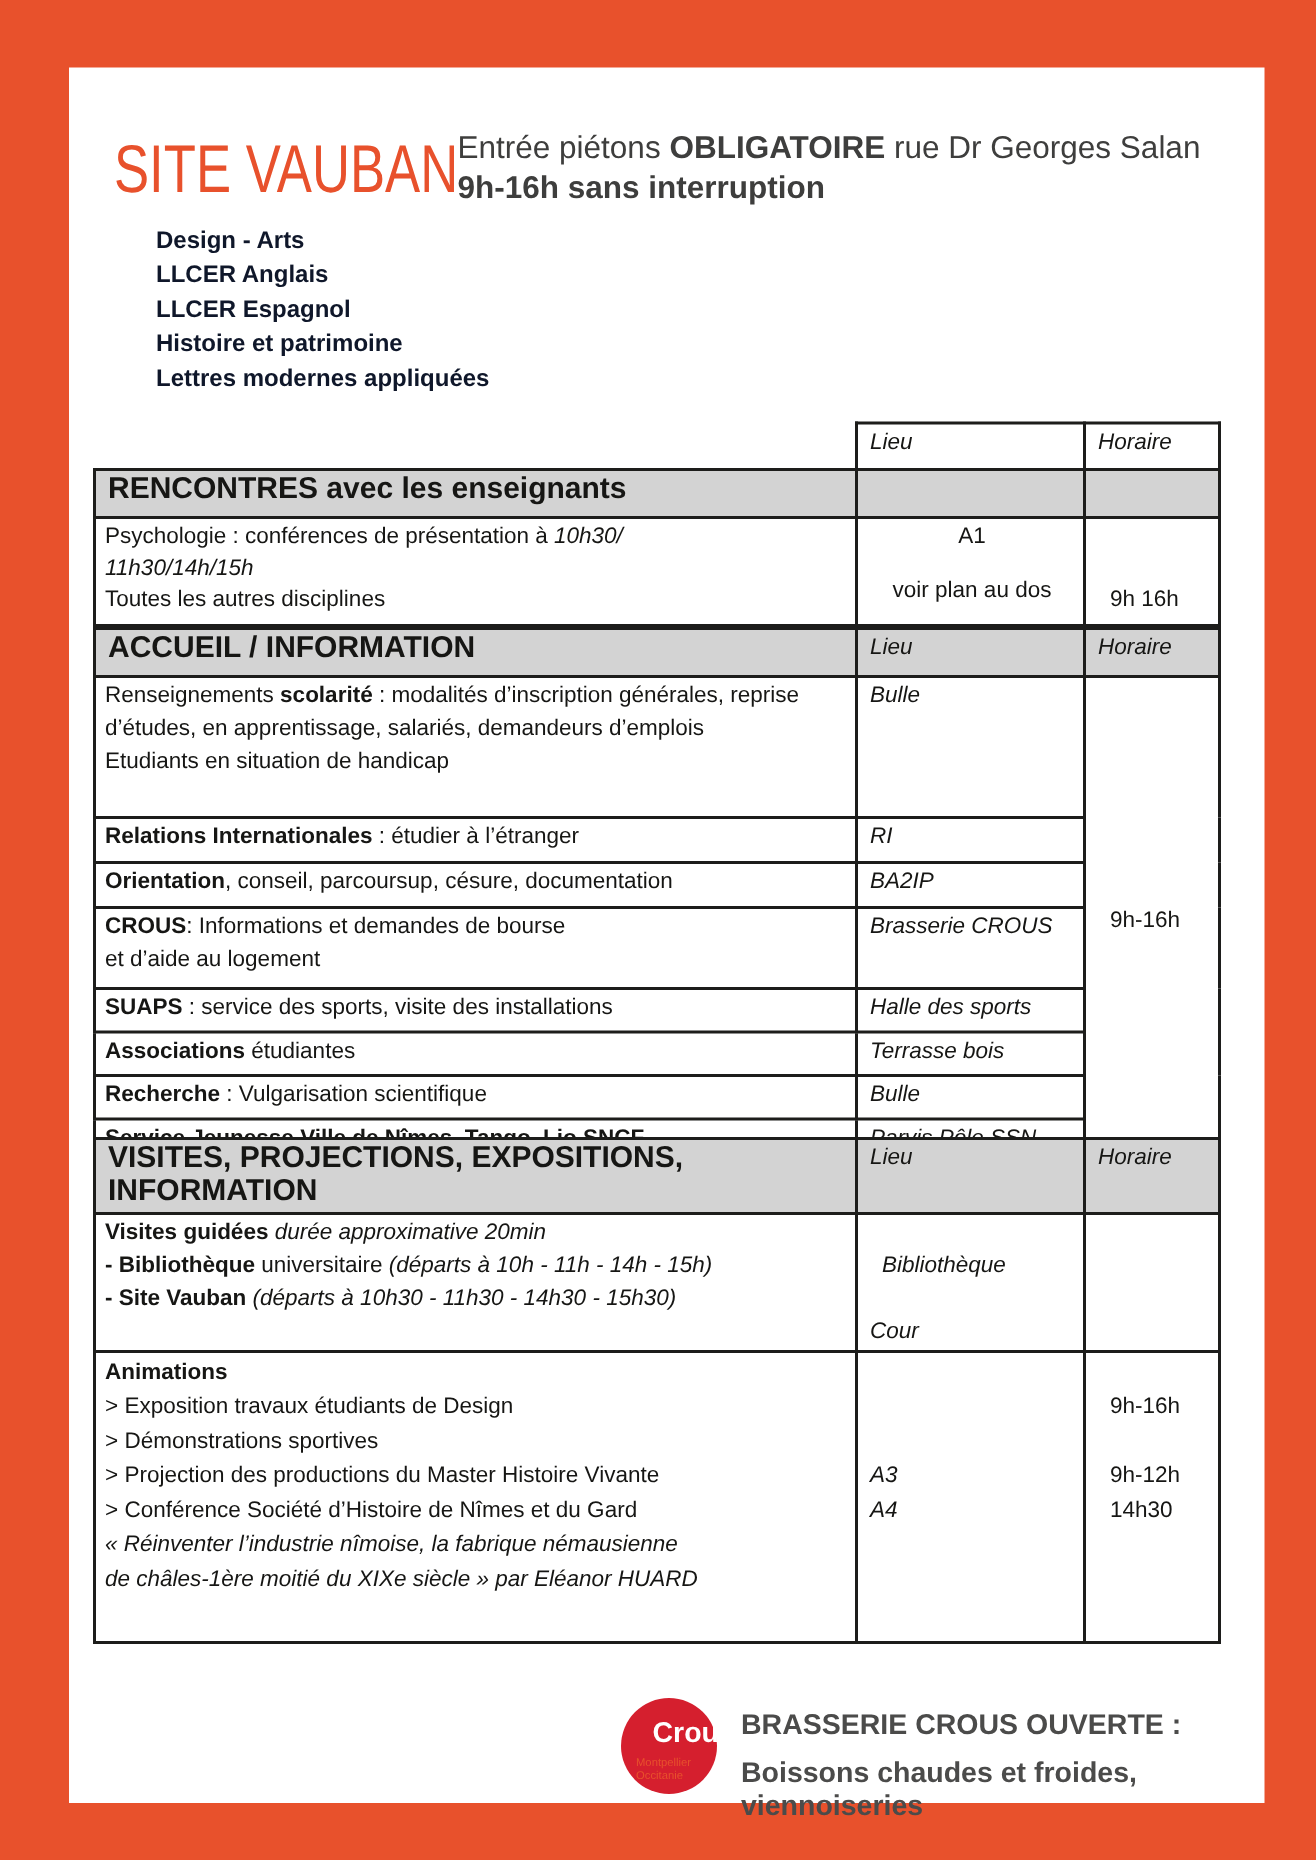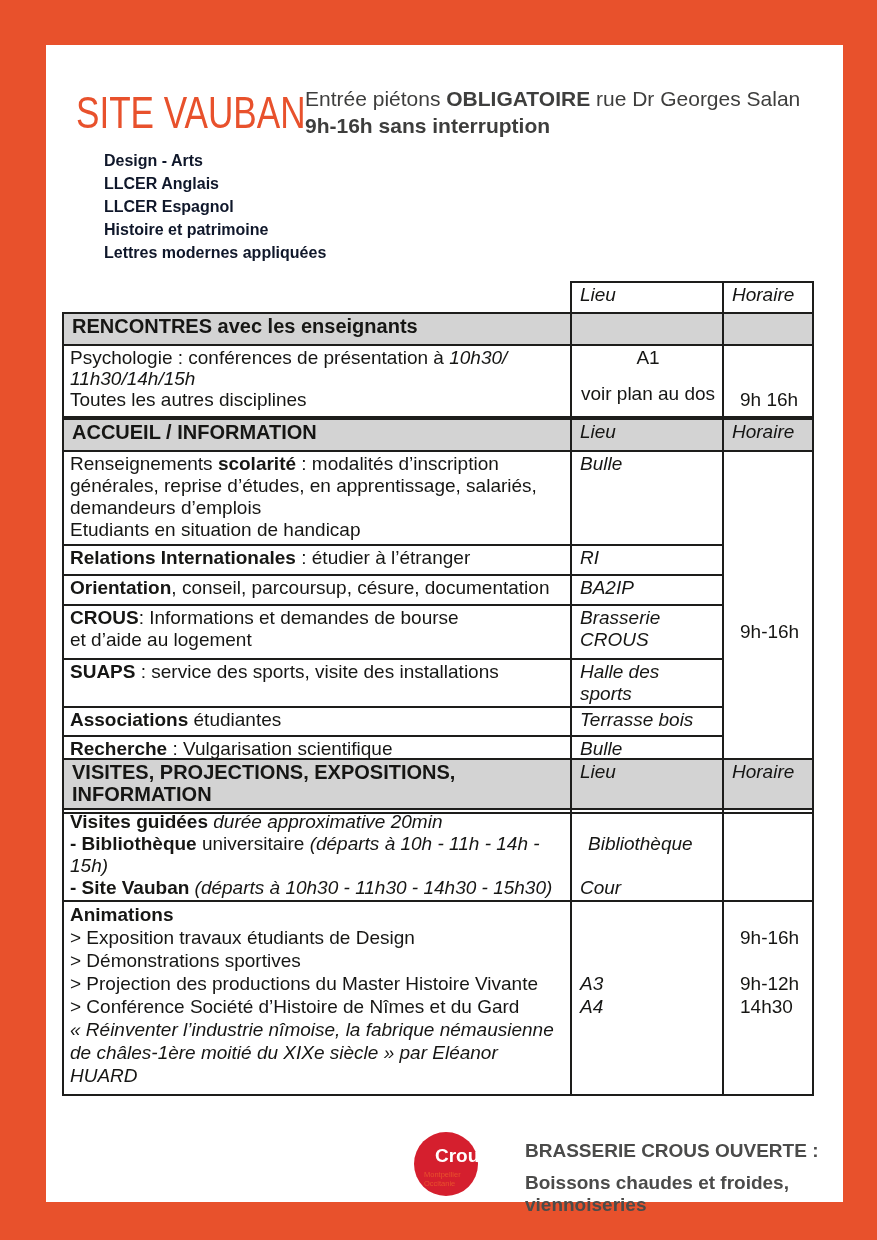--- a/index.html
+++ b/index.html
@@ -12,21 +12,21 @@
   .title{left:76px;top:90px;font-size:45px;line-height:45px;color:#E8512C;
          transform:scaleX(0.78);transform-origin:0 0;white-space:nowrap;}
   .entry{left:305px;top:85px;font-size:21px;line-height:27px;color:#3E3E3D;white-space:nowrap;}
   .entry .l2{font-weight:bold;}
   .plist{font-size:16px;font-weight:bold;color:#0f172a;line-height:23px;white-space:nowrap;}
   .pl-left{left:104px;top:149px;}
   .pl-right{left:444px;top:149px;}
 
   
   table{border-collapse:collapse;position:absolute;left:62px;table-layout:fixed;width:750px;}
-  td{border:2px solid #1d1d1b;vertical-align:top;font-size:19px;line-height:22px;
+  td{border:2px solid #1d1d1b;vertical-align:top;font-size:15px;line-height:22px;
      color:#161614;padding:1px 6px;overflow:hidden;}
   .gray{background:#D3D3D3;}
   .coltitle{font-style:italic;padding-left:8px;}
   .sectitle{font-weight:bold;font-size:20px;padding-left:8px;}
   .lieu{font-style:italic;padding-left:8px;}
   .horaire{padding-left:16px;}
   .blank-cell{border:none;background:transparent;}
   b{font-weight:bold;} .blk{display:block;}
 
   .t1{top:281px;}
@@ -43,21 +43,21 @@
   .t3 .rv td{height:86px;}
   .t3 .ra td{height:190px;line-height:23px;}
   .sp1{margin-top:22px;margin-left:8px;} .sp2{margin-top:22px;}
   .a-lieu1{margin-top:69px;} .a-h1{margin-top:23px;} .a-h2{margin-top:23px;}
 
   
   .crous{left:414px;top:1132px;width:64px;height:64px;border-radius:50%;background:#D51F2E;}
   .crous-name{position:absolute;left:21px;top:13px;color:#ffffff;font-weight:bold;font-size:19px;}
   .crous-sub{position:absolute;left:10px;top:39px;font-size:7.5px;line-height:8.5px;
              font-weight:normal;color:#E8512C;}
-  .brasserie{left:494px;top:1140px;font-size:19px;font-weight:bold;color:#4B4B4A;line-height:22px;margin-left:31px;}
+  .brasserie{left:494px;top:1140px;font-size:19px;font-weight:bold;color:#4B4B4A;line-height:22px;}
   .brasserie .b2{margin-top:10px;}
 </style>
 </head>
 <body>
 
 <div class="page">
   <div class="sheet"></div>
 
   <div class="abs title">SITE VAUBAN</div>
 

